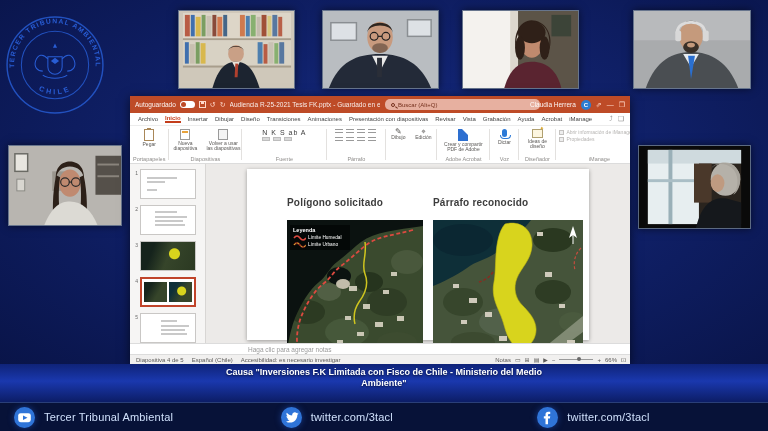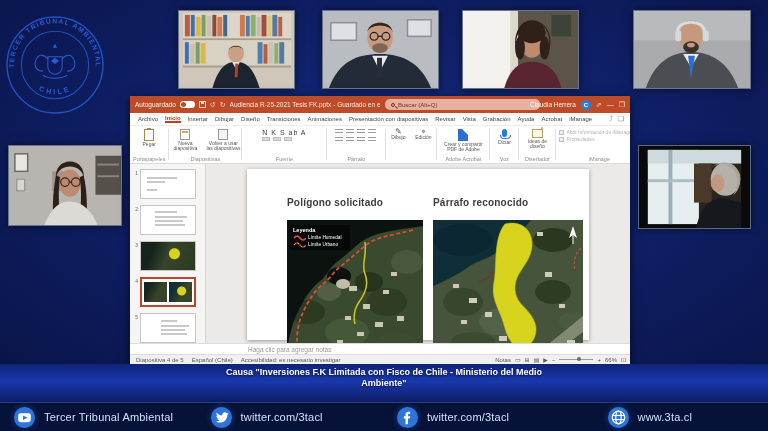--- a/index.html
+++ b/index.html
@@ -621,26 +621,15 @@
       <span class="flabel">twitter.com/3tacl</span>
     </div>
     <div class="fitem">
       <span class="f-ic">
         <svg width="21" height="21" viewBox="0 0 20 20">
             <path fill="#fff" d="M12.6 4.5h-1.9c-1.6 0-2.6 1-2.6 2.6v1.6H6.5v2.3h1.6v5.5h2.4V11h1.8l.3-2.3h-2.1V7.3c0-.5.3-.7.8-.7h1.3z"></path>
           </svg>
       </span>
       <span class="flabel">twitter.com/3tacl</span>
     </div>
-    <div class="fitem">
-      <span class="f-ic">
-        <svg width="21" height="21" viewBox="0 0 20 20" fill="none" stroke="#fff" stroke-width="1.1">
-            <circle cx="10" cy="10" r="6"></circle>
-            <ellipse cx="10" cy="10" rx="2.6" ry="6"></ellipse>
-            <line x1="4" y1="8" x2="16" y2="8"></line>
-            <line x1="4" y1="12" x2="16" y2="12"></line>
-          </svg>
-      </span>
-      <span class="flabel">www.3ta.cl</span>
-    </div>
   </div>
 
 </div>
 
 </body></html>

